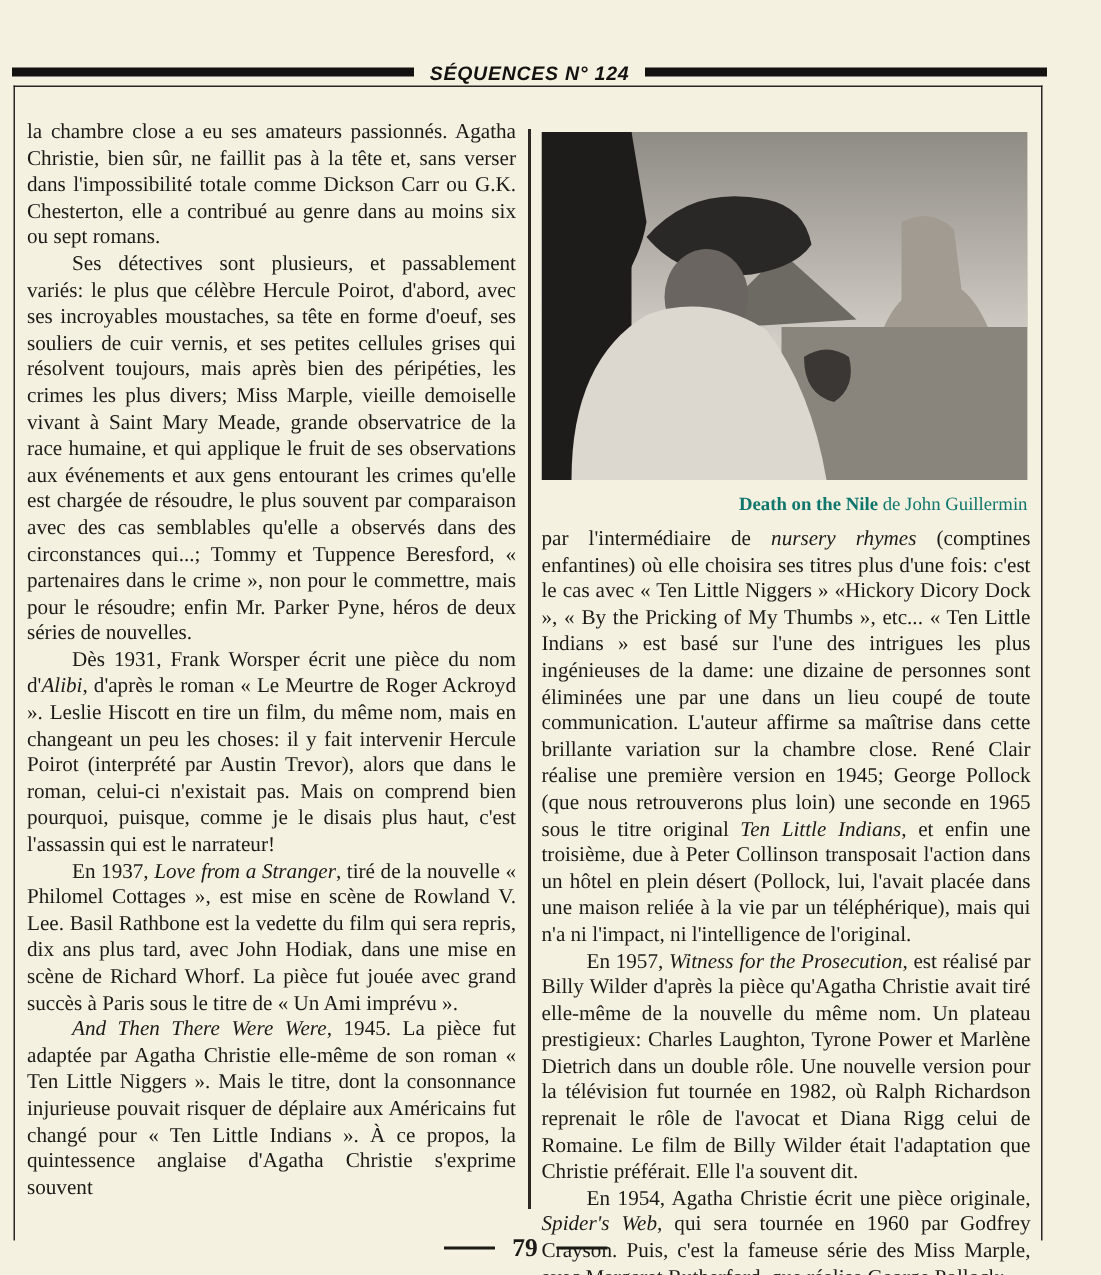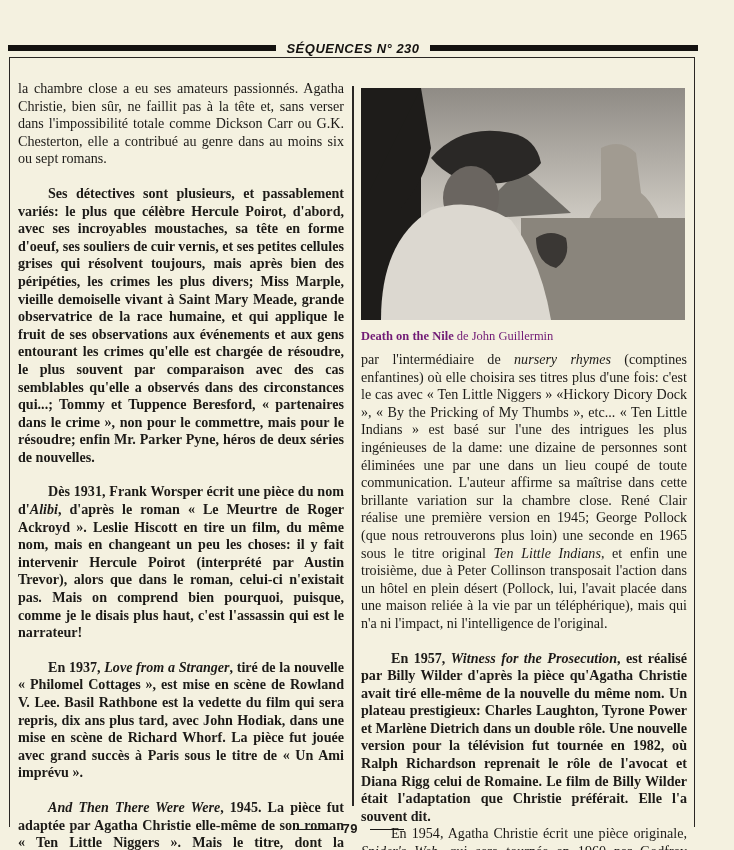--- a/index.html
+++ b/index.html
@@ -26,46 +26,46 @@
     box-sizing:border-box;
   }
   .divider {
     position:absolute; left:352px; top:86px; width:1.5px; height:720px; background:#2a2724;
   }
   .col {
     position:absolute; font-size:14.1px; line-height:17.6px; text-align:justify;
   }
   .col p { margin:0; text-indent:0; }
   .col p.ind { text-indent:30px; }
-  .col p.gap { margin-top:17px;font-weight:bold; }
+  .col p.gap { margin-top:0; }
   .left { left:18px; top:80px; width:326px; }
   .right { left:361px; top:351px; width:326px; }
   .photo {
     position:absolute; left:361px; top:88px; width:324px; height:232px;
     overflow:hidden; background:#b9b4aa;
   }
   .caption {
-    position:absolute; left:361px; top:329px; width:324px; 
-    font-size:12.5px; color:#701a75;
+    position:absolute; left:361px; top:329px; width:324px; text-align:right;
+    font-size:12.5px; color:#0f766e;
   }
   .caption b { font-weight:bold; }
   .footer {
     position:absolute; left:0; top:822px; width:700px; text-align:center;
     display:flex; justify-content:center; align-items:center; gap:12px;
   }
   .footer .rule { width:34px; height:1.5px; background:#1c1a17; }
-  .footer .num { font-weight:bold; font-size:13px;font-family:Liberation Mono, monospace; }
+  .footer .num { font-weight:bold; font-size:17px; }
   i { font-style:italic; }
 </style>
 </head>
 <body>
 
 <div class="header">
   <div class="bar"></div>
-  <div class="title">SÉQUENCES N° 230</div>
+  <div class="title">SÉQUENCES N° 124</div>
   <div class="bar"></div>
 </div>
 
 <div class="frame"></div>
 <div class="divider"></div>
 
 <div class="col left">
   <p><span>la chambre close a eu ses amateurs passionnés. Agatha Christie, bien sûr, ne faillit pas à la tête et, sans verser dans l'impossibilité totale comme Dickson Carr ou G.K. Chesterton, elle a contribué au genre dans au moins six ou sept romans.</span></p>
   <p class="ind gap"><span>Ses détectives sont plusieurs, et passablement variés: le plus que célèbre Hercule Poirot, d'abord, avec ses incroyables moustaches, sa tête en forme d'oeuf, ses souliers de cuir vernis, et ses petites cellules grises qui résolvent toujours, mais après bien des péripéties, les crimes les plus divers; Miss Marple, vieille demoiselle vivant à Saint Mary Meade, grande observatrice de la race humaine, et qui applique le fruit de ses observations aux événements et aux gens entourant les crimes qu'elle est chargée de résoudre, le plus souvent par comparaison avec des cas semblables qu'elle a observés dans des circonstances qui...; Tommy et Tuppence Beresford, « partenaires dans le crime », non pour le commettre, mais pour le résoudre; enfin Mr. Parker Pyne, héros de deux séries de nouvelles.</span></p>
   <p class="ind gap"><span>Dès 1931, Frank Worsper écrit une pièce du nom d'</span><i>Alibi</i><span>, d'après le roman « Le Meurtre de Roger Ackroyd ». Leslie Hiscott en tire un film, du même nom, mais en changeant un peu les choses: il y fait intervenir Hercule Poirot (interprété par Austin Trevor), alors que dans le roman, celui-ci n'existait pas. Mais on comprend bien pourquoi, puisque, comme je le disais plus haut, c'est l'assassin qui est le narrateur!</span></p>

